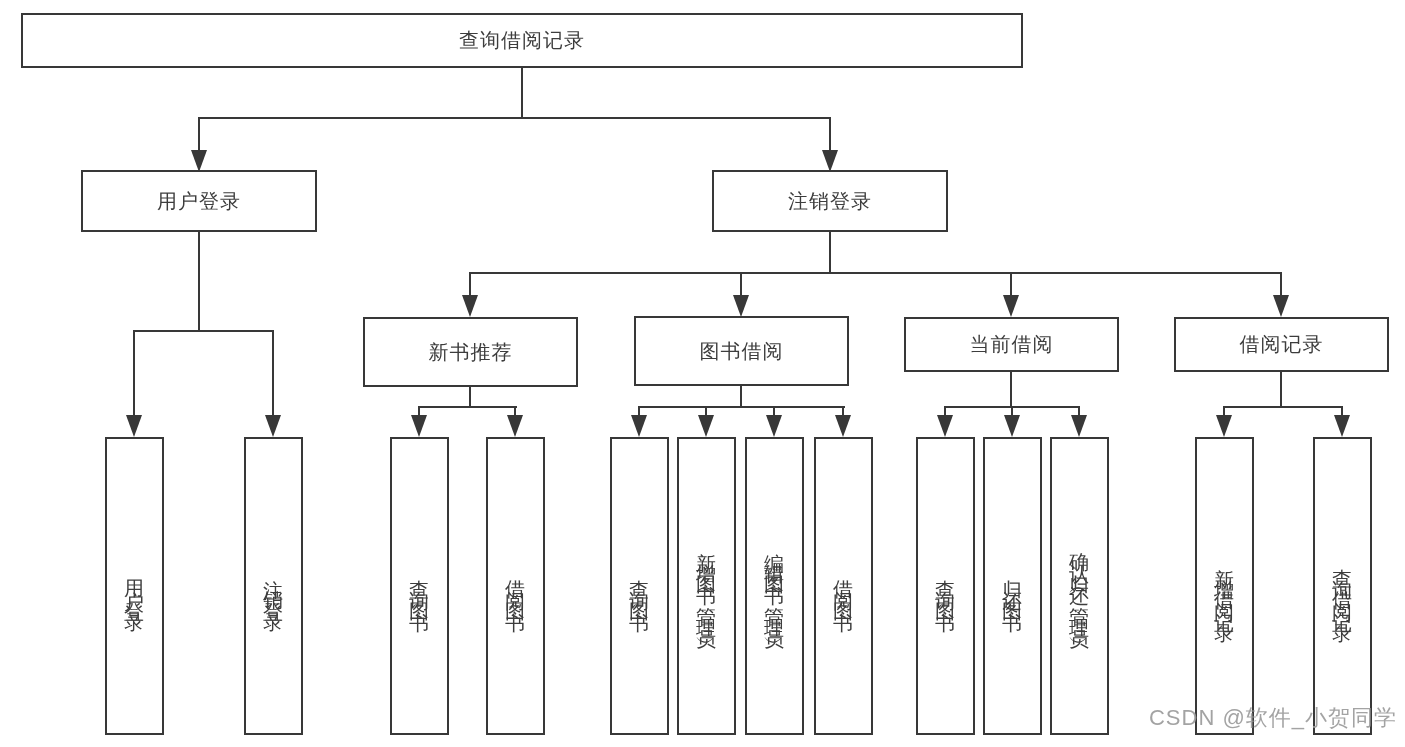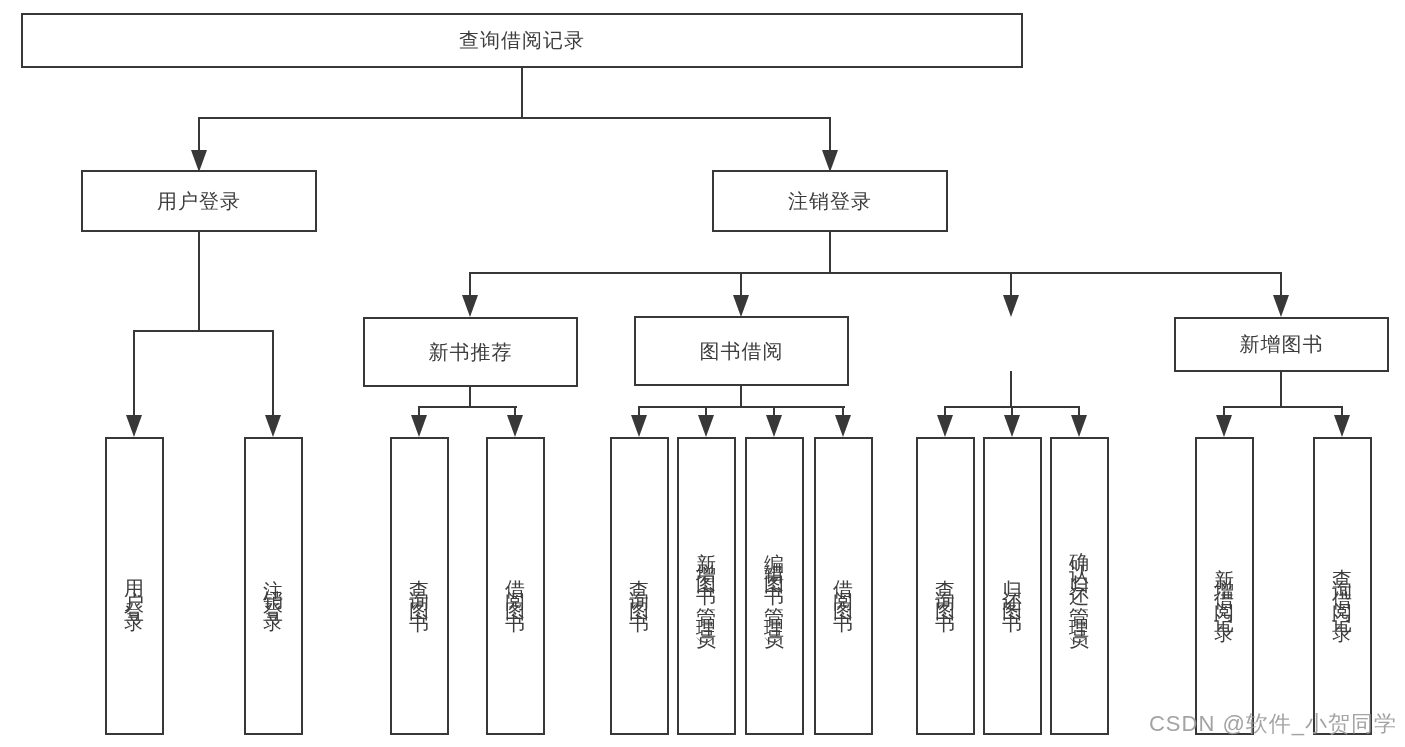--- a/index.html
+++ b/index.html
@@ -51,21 +51,21 @@
     position: absolute;
     width: 0; height: 0;
     border-left: 8px solid transparent;
     border-right: 8px solid transparent;
     border-top: 22px solid #383838;
     z-index: 1;
   }
   .watermark {
     position: absolute;
     right: 8px;
-    bottom: 8px;
+    bottom: 14px;
     font-size: 22px;
     color: rgba(155,155,155,0.92);
     letter-spacing: 1px;
     z-index: 3;
     white-space: nowrap;
   }
 </style>
 </head>
 <body>
 
@@ -74,22 +74,23 @@
   <div class="box" style="left:21px; top:13px; width:1002px; height:55px;">查询借阅记录</div>
 
   <div class="box" style="left:81px; top:170px; width:236px; height:62px;">用户登录</div>
 
   <div class="box" style="left:712px; top:170px; width:236px; height:62px;">注销登录</div>
 
   <div class="box" style="left:363px; top:317px; width:215px; height:70px;">新书推荐</div>
 
   <div class="box" style="left:634px; top:316px; width:215px; height:70px;">图书借阅</div>
 
+  <div class="box" style="left:904px; top:317px; width:215px; height:55px;">当前借阅</div>
 
-  <div class="box" style="left:1174px; top:317px; width:215px; height:55px;">新增图书</div>
+  <div class="box" style="left:1174px; top:317px; width:215px; height:55px;">借阅记录</div>
 
   <div class="leaf" style="left:105px; top:437px;">
     <span>用户登录</span>
   </div>
   <div class="leaf" style="left:244px; top:437px;">
     <span>注销登录</span>
   </div>
 
   <div class="leaf" style="left:390px; top:437px;">
     <span>查询图书</span>

